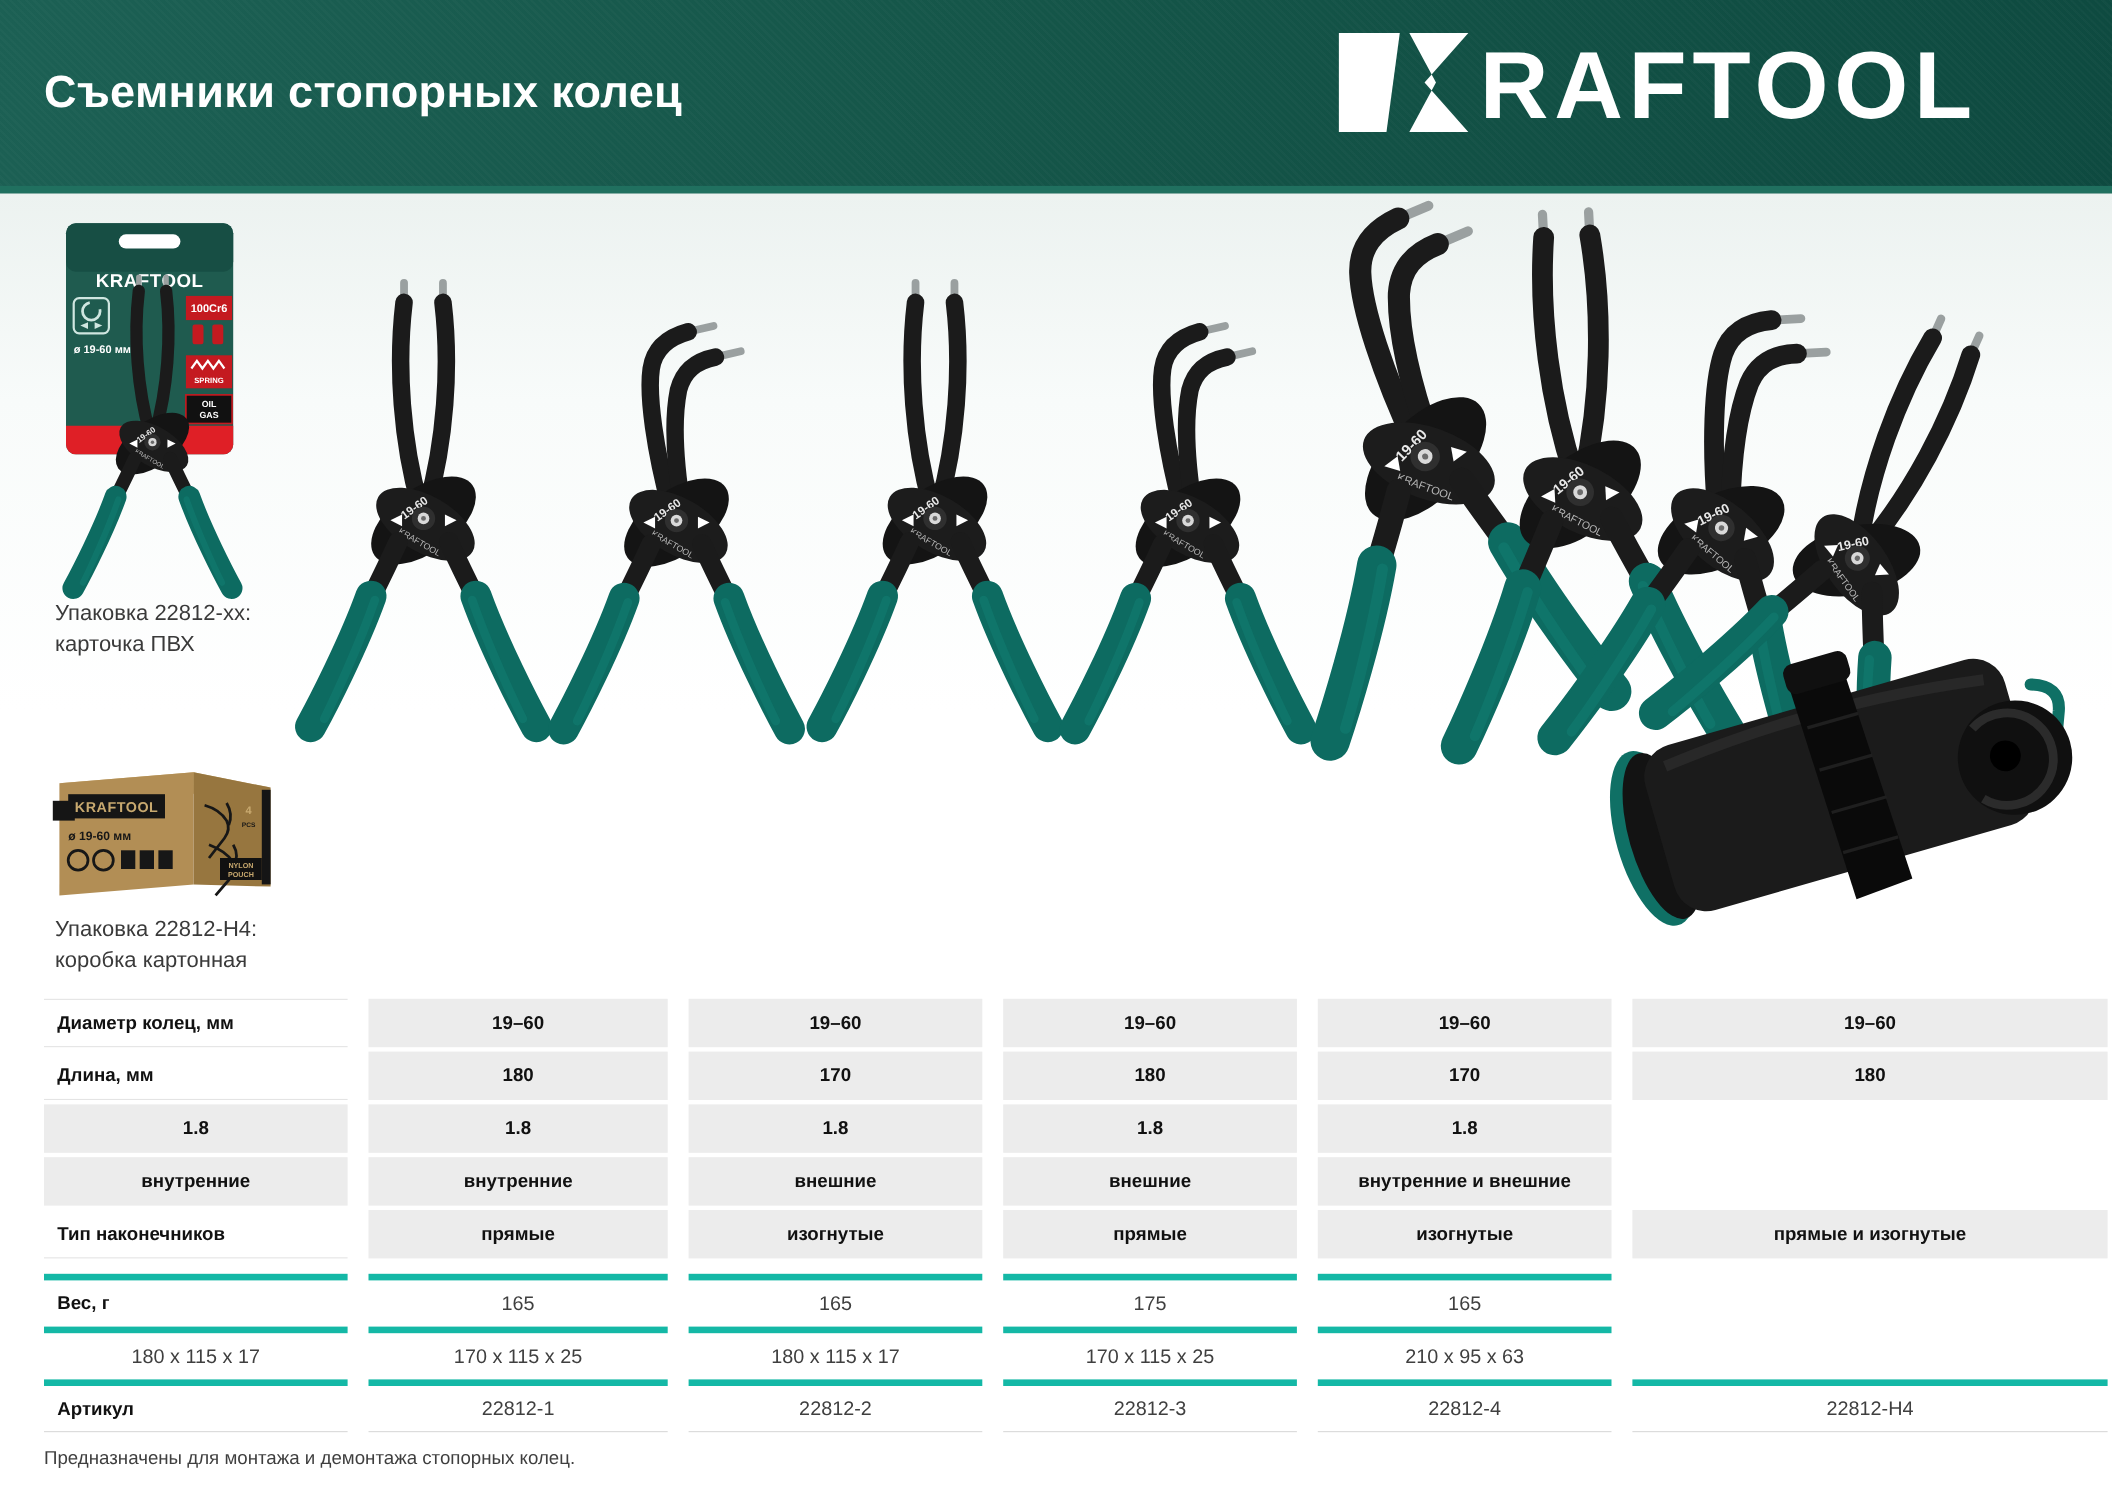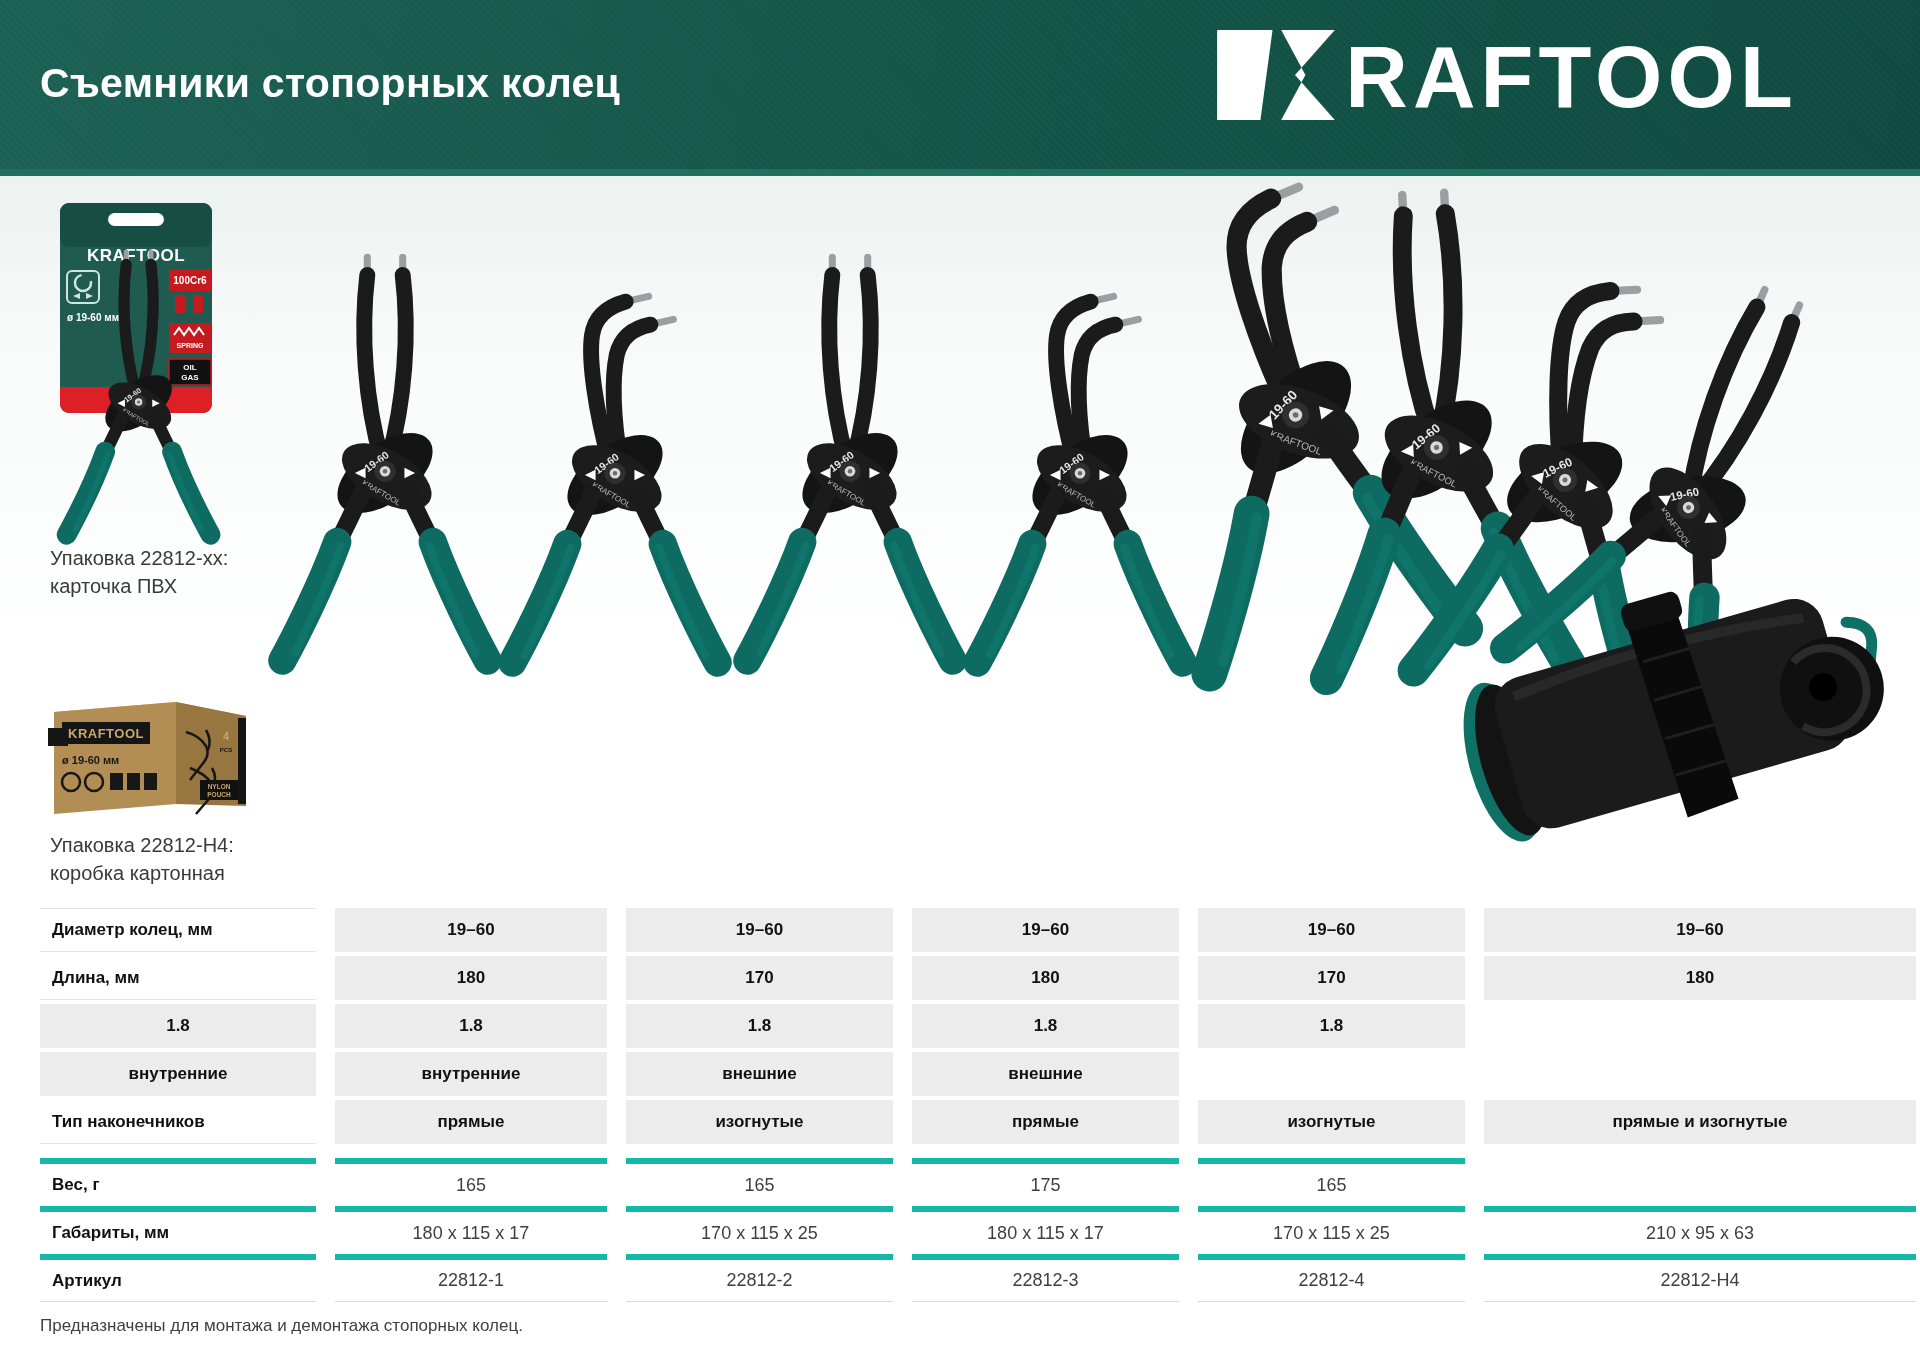--- a/index.html
+++ b/index.html
@@ -276,38 +276,38 @@
         <div class="cell value">1.8</div>
         <div class="cell value">1.8</div>
         <div class="cell value">1.8</div>
         <div class="cell value">1.8</div>
       </div>
       <div class="spec-row shaded">
         <div class="cell value">внутренние</div>
         <div class="cell value">внутренние</div>
         <div class="cell value">внешние</div>
         <div class="cell value">внешние</div>
+        <div class="cell value">внутренние и внешние</div>
       </div>
       <div class="spec-row shaded">
         <div class="cell label">Тип наконечников</div>
         <div class="cell value">прямые</div>
         <div class="cell value">изогнутые</div>
         <div class="cell value">прямые</div>
         <div class="cell value">изогнутые</div>
         <div class="cell value">прямые и изогнутые</div>
       </div>
       <div class="spec-row plain">
         <div class="cell label">Вес, г</div>
         <div class="cell value">165</div>
         <div class="cell value">165</div>
         <div class="cell value">175</div>
         <div class="cell value">165</div>
       </div>
       <div class="spec-row plain">
-        <div class="cell label">Габариты, мм</div>
         <div class="cell value">180 x 115 x 17</div>
         <div class="cell value">170 x 115 x 25</div>
         <div class="cell value">180 x 115 x 17</div>
         <div class="cell value">170 x 115 x 25</div>
         <div class="cell value">210 x 95 x 63</div>
       </div>
       <div class="spec-row plain">
         <div class="cell label">Артикул</div>
         <div class="cell value">22812-1</div>
         <div class="cell value">22812-2</div>

